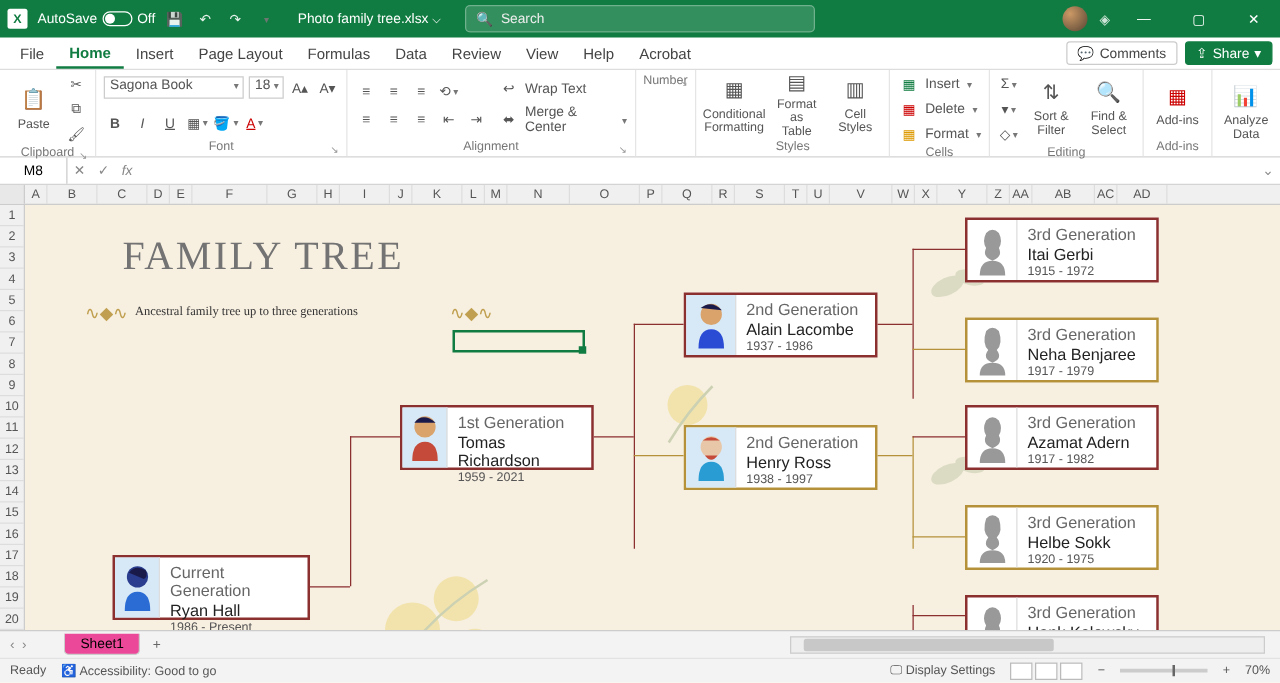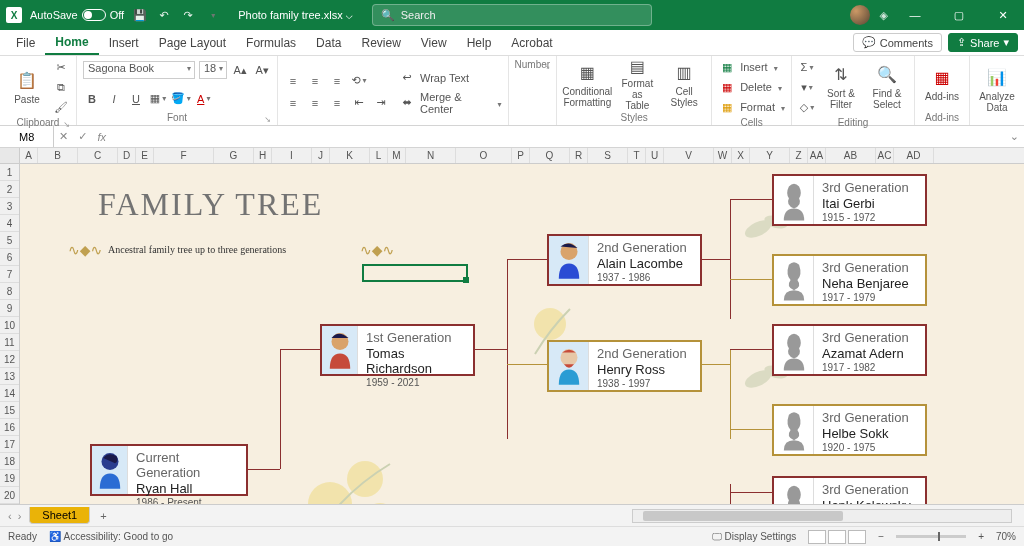--- a/index.html
+++ b/index.html
@@ -78,21 +78,21 @@
 .connector { position: absolute; background: #8b2f2f; }
 .connector.h { height: 1px; }
 .connector.v { width: 1px; }
 .connector.gold { background: #b5923a; }
 
 .flower { position:absolute; opacity:0.35; }
 
 
 .sheet-tabs { height: 22px; border-top: 1px solid #ccc; display: flex; align-items: center; font-size: 11px; background: #f3f3f3; position: relative; }
 .sheet-nav { display: flex; gap: 6px; padding: 0 8px; color: #888; }
-.sheet-tab { background: #eab308; border: 1px solid #ccc; border-top: none; padding: 2px 12px; margin-left: 0; border-radius: 0 0 4px 4px; cursor: pointer; }
+.sheet-tab { background: #ec4899; border: 1px solid #ccc; border-top: none; padding: 2px 12px; margin-left: 22px; border-radius: 0 0 4px 4px; cursor: pointer; }
 .add-sheet { padding: 0 10px; color: #666; cursor: pointer; }
 .hscroll { position: absolute; right: 12px; bottom: 3px; width: 380px; height: 14px; background: #eee; border: 1px solid #ccc;}
 .hscroll-thumb { position: absolute; left: 10px; top: 1px; width: 200px; height: 10px; background: #c8c8c8; border-radius: 2px;}
 
 
 .status-bar { height: 20px; background: #f3f3f3; border-top: 1px solid #ddd; display: flex; align-items: center; font-size: 10px; color: #555; padding: 0 8px; gap: 12px; }
 .status-bar .spacer { flex: 1; }
 .zoom-slider { width: 70px; height: 3px; background: #ccc; position: relative; }
 .zoom-slider::after { content: ''; position: absolute; left: 60%; top: -3px; width: 2px; height: 9px; background: #666; }
 .view-btns { display:flex; gap:2px; }
@@ -211,20 +211,21 @@
             <span class="icon-btn">↩</span>
             <span>Wrap Text</span>
           </div>
         <div class="group-row">
             <span class="icon-btn">⬌</span>
             <span>Merge &amp; Center</span> 
             <span class="dropdown-arrow"></span>
           </div>
       </div>
     </div>
+    <div class="group-label expander">Alignment</div>
   </div>
 
   <div class="group">
     <div class="group-label expander">Number</div>
   </div>
 
   <div class="group">
     <div class="group-row">
       <div class="big-btn">
           <div class="big-icon">▦</div>

